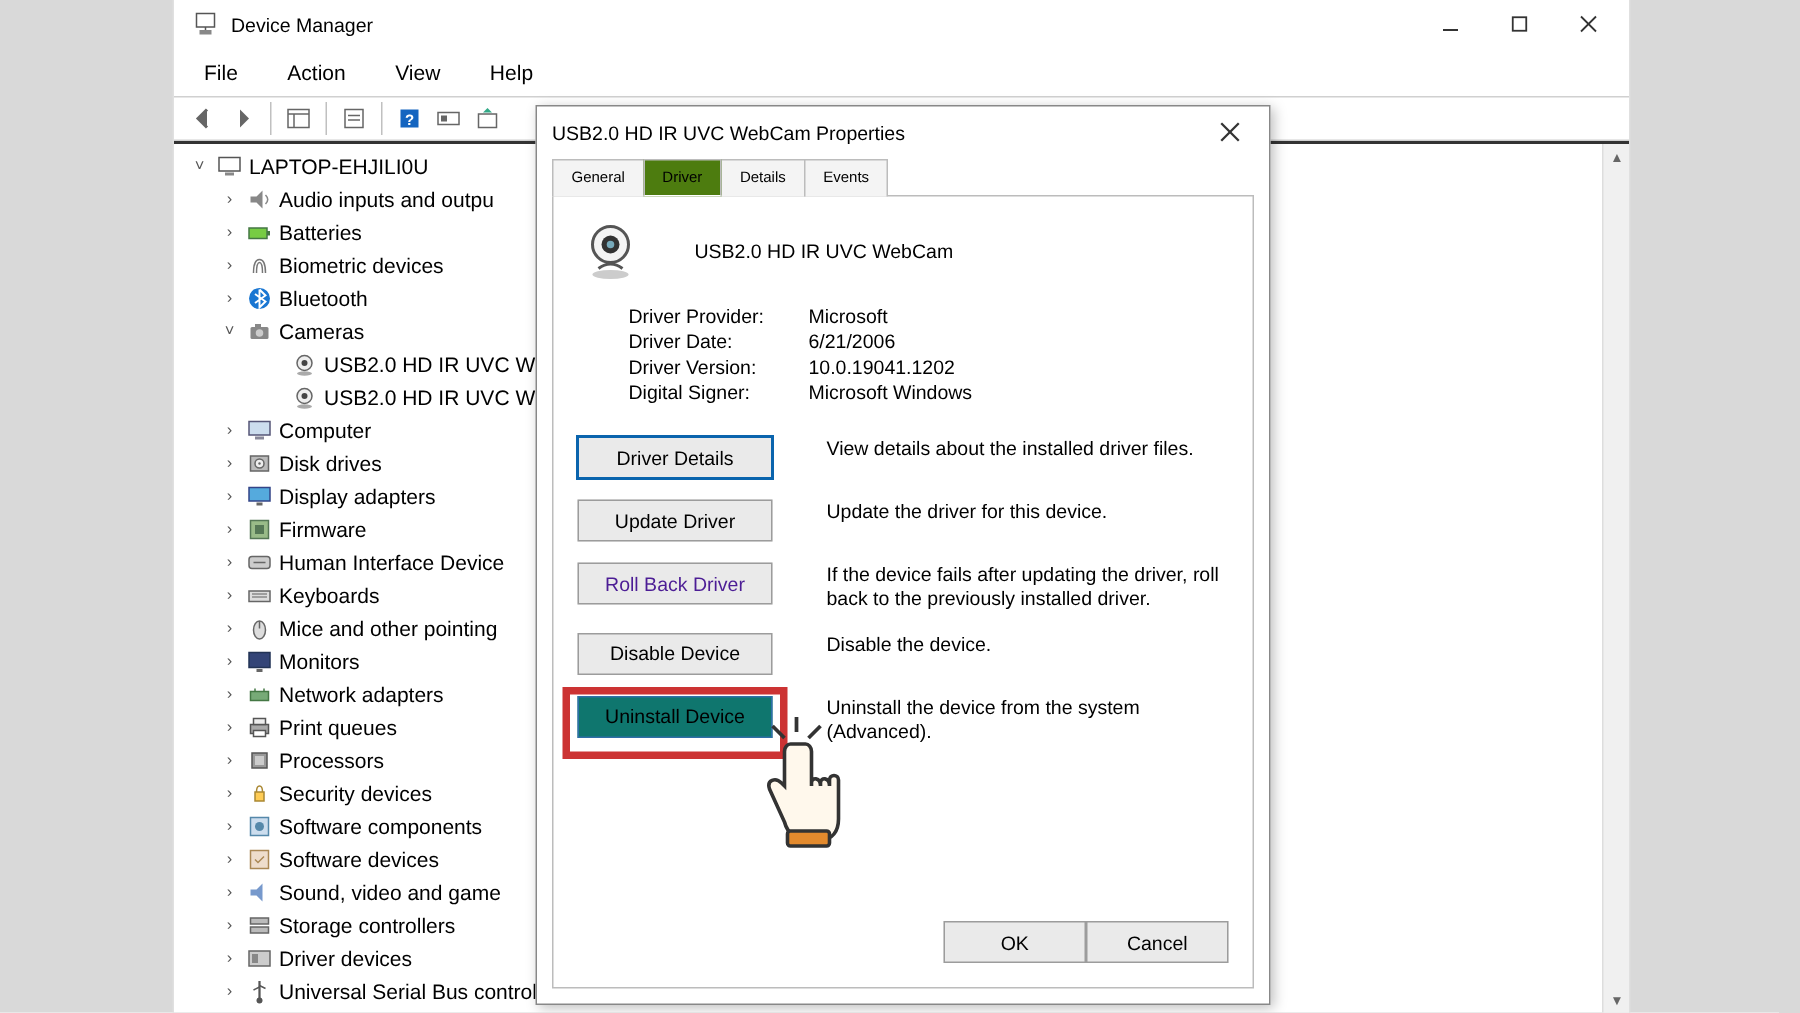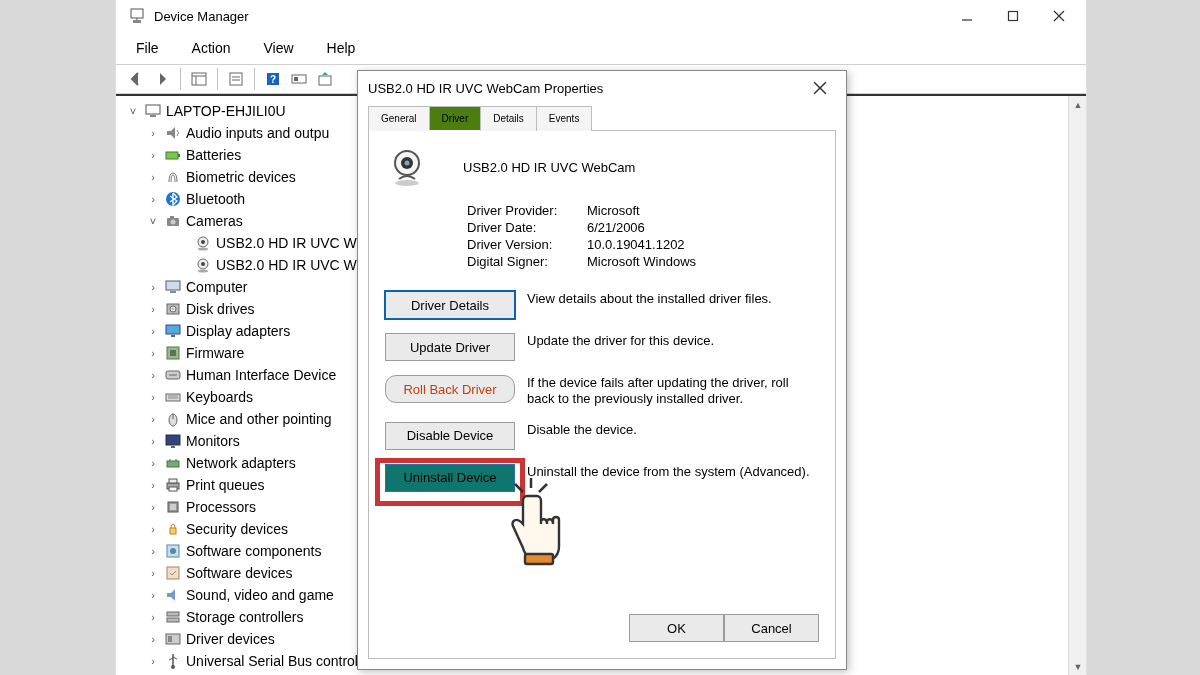--- a/index.html
+++ b/index.html
@@ -31,27 +31,27 @@
   .propdlg { position:absolute; left:357px; top:70px; width:490px; height:600px; background:#fff; border:1px solid #888; box-shadow:2px 2px 8px rgba(0,0,0,0.25); display:flex; flex-direction:column; }
   .propdlg .dlgtitle { height:34px; display:flex; align-items:center; padding:0 10px; font-size:13px; }
   .propdlg .dlgtitle .spacer { flex:1; }
   .propdlg .close { width:32px; height:32px; display:flex; align-items:center; justify-content:center; }
   .tabs { display:flex; padding:0 10px; }
   .tab { font-size:10px; padding:6px 12px; border:1px solid #bcbcbc; border-bottom:none; background:#f4f4f4; margin-right:-1px; position:relative; top:1px; }
   .tab.active { background:#4d7c0f; z-index:2; border-bottom:1px solid #fff; }
   .tabbody { margin:0 10px 10px 10px; border:1px solid #bcbcbc; flex:1; padding:14px 16px 16px 16px; display:flex; flex-direction:column; gap:6px; font-size:13px; }
   .device-header { display:flex; align-items:center; gap:34px; margin-bottom:6px; }
   .device-header .dicon { width:44px; height:44px; }
-  .info-row { display:flex; margin:2px 0 2px 82px; }
+  .info-row { display:flex; margin:2px 0 2px 34px; }
   .info-row .label { width:120px; }
   .info-row .value { }
-  .action-row { display:flex; align-items:flex-start; gap:12px; margin-top:14px; }
+  .action-row { display:flex; align-items:flex-start; gap:36px; margin-top:14px; }
   .action-row .desc { flex:1; line-height:1.25; }
   .btn { width:130px; height:28px; border:1px solid #9c9c9c; background:#eaeaea; font-size:13px; display:flex; align-items:center; justify-content:center; position:relative; }
-  .btn.disabled { color:#c2410c;border-radius:11px; }
+  .btn.disabled { color:#4c1d95; }
   .btn.focus { outline:2px solid #0a64ad; outline-offset:-1px; }
   .btn.selected { background:#0f766e; border-color:#2f6fa8; }
   .highlight-box { position:absolute; border:5px solid #c33; pointer-events:none; }
   .footer-btns { display:flex; justify-content:flex-end; margin-top:auto; padding-top:14px; }
   .footer-btns .btn { width:95px; }
   
   .cursor-hand { position:absolute; pointer-events:none; width:70px; height:90px; }
   .spark line { stroke:#333; stroke-width:2.5; }
 </style>
 </head>

